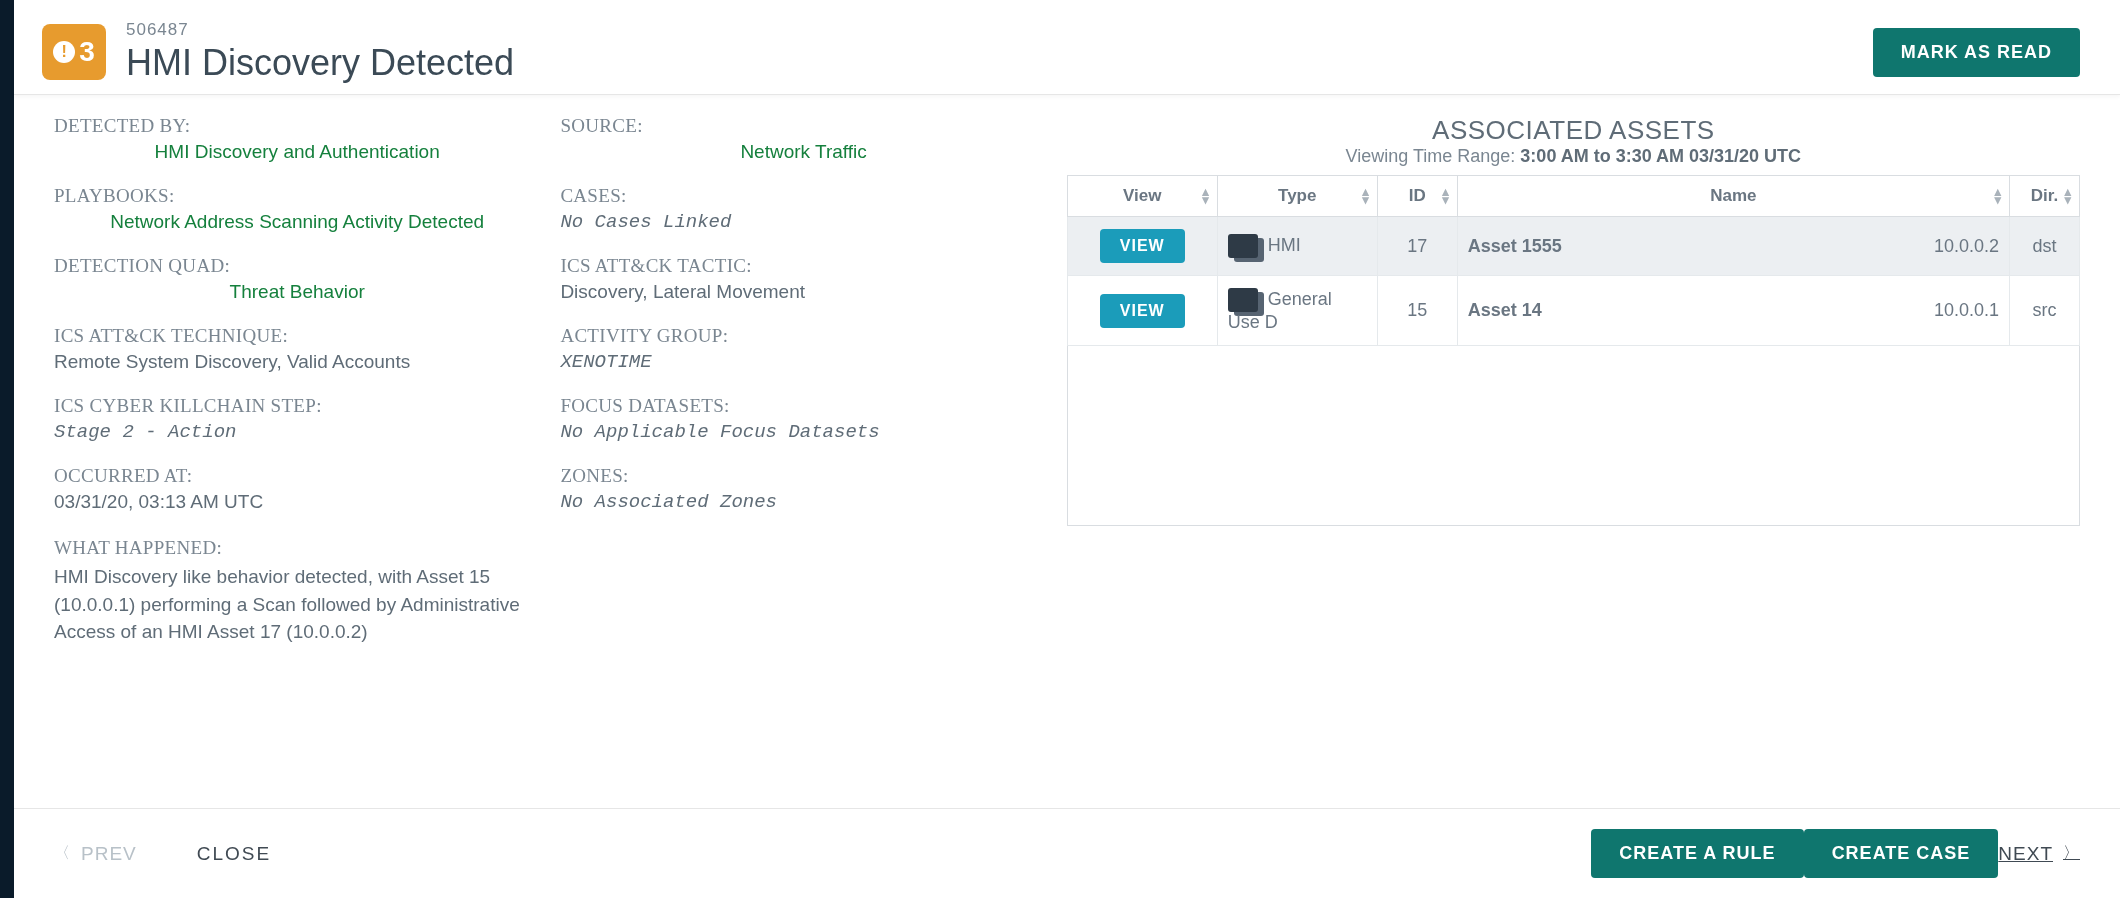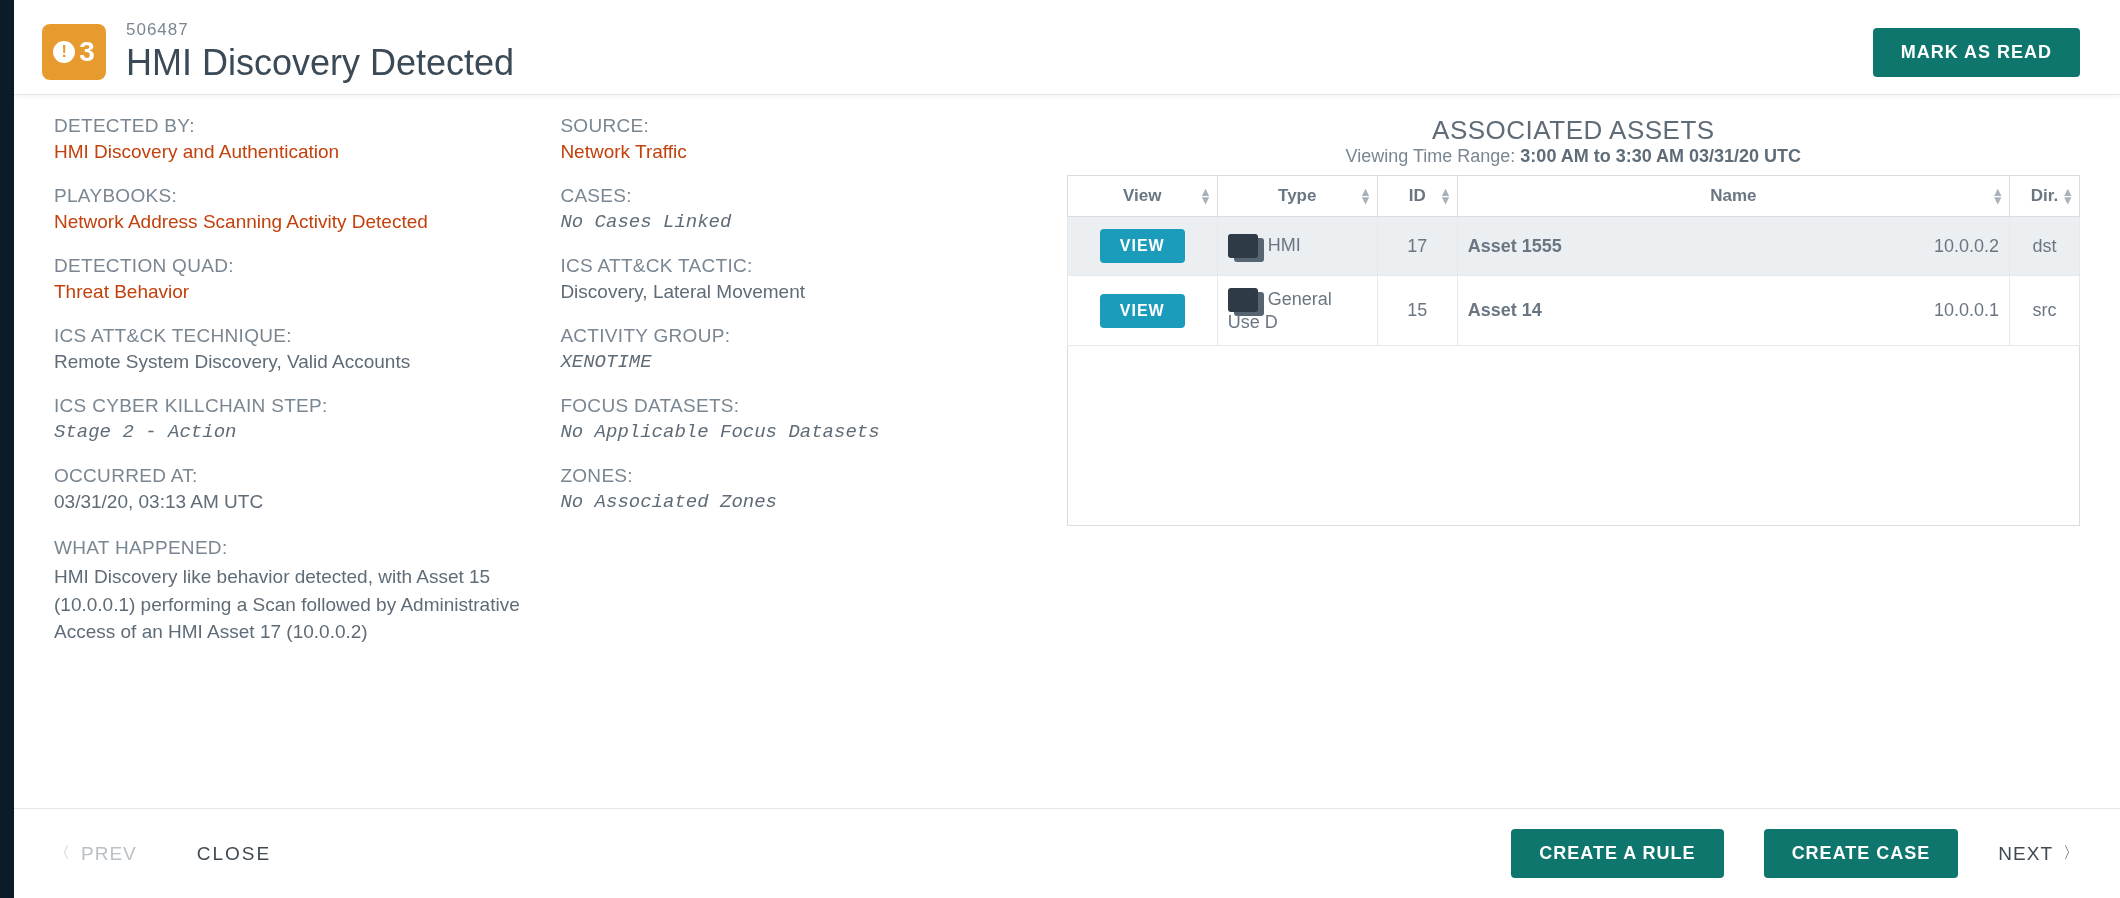--- a/index.html
+++ b/index.html
@@ -68,23 +68,24 @@
     flex: 1;
     padding: 20px 40px 10px 40px;
     gap: 20px;
   }
   .meta { flex: 0 0 49%; display: flex; gap: 20px; }
   .meta-col { flex: 1; display: flex; flex-direction: column; gap: 22px; }
   .meta-item .label {
     color: #7a8691; font-size: 19px; letter-spacing: .3px;
     text-transform: uppercase;
     margin-bottom: 4px;
+    font-family: Liberation Serif, serif;
   }
   .meta-item .value { color: #5f6c77; font-size: 19px; }
-  .meta-item .link  { color: #c2410c; }
+  .meta-item .link  { color: #15803d; text-align: center; }
   .meta-item .italic { font-style: italic; font-family: Liberation Mono, monospace; }
   .meta-bottom { margin-top: 2px; }
   .meta-bottom .value { color:#5f6c77; font-size:19px; line-height:1.45; }
 
   .assets { flex: 1; }
   .assets-header {
     display: flex; align-items: center; justify-content: space-between;
     margin-bottom: 8px;
     flex-direction: column;
   }
@@ -139,23 +140,23 @@
   
   .footer {
     border-top: 1px solid #e6e6e6;
     display: flex; align-items: center; justify-content: space-between;
     padding: 20px 40px;
     font-size: 19px;
     color: #444;
   }
   .footer-left { display:flex; gap: 60px; align-items:center; }
   .footer .nav { color:#b8c1c8; font-weight:500; letter-spacing:1px; display:flex; align-items:center; gap:10px; }
-  .footer .nav.enabled { color:#404a53; cursor:pointer; }
+  .footer .nav.enabled { color:#404a53; cursor:pointer;text-decoration:underline; }
   .footer .close { color:#404a53; letter-spacing:2px; font-weight:500; cursor:pointer; }
-  .footer-right { display:flex; gap: 40px; align-items:center; }
+  .footer-right { display:flex; align-items:center; }
   .chev { font-size: 16px; }
 </style>
 </head>
 <body>
 
 <div class="panel">
 
   <div class="header">
     <div class="header-left">
       <div class="sev-badge">

